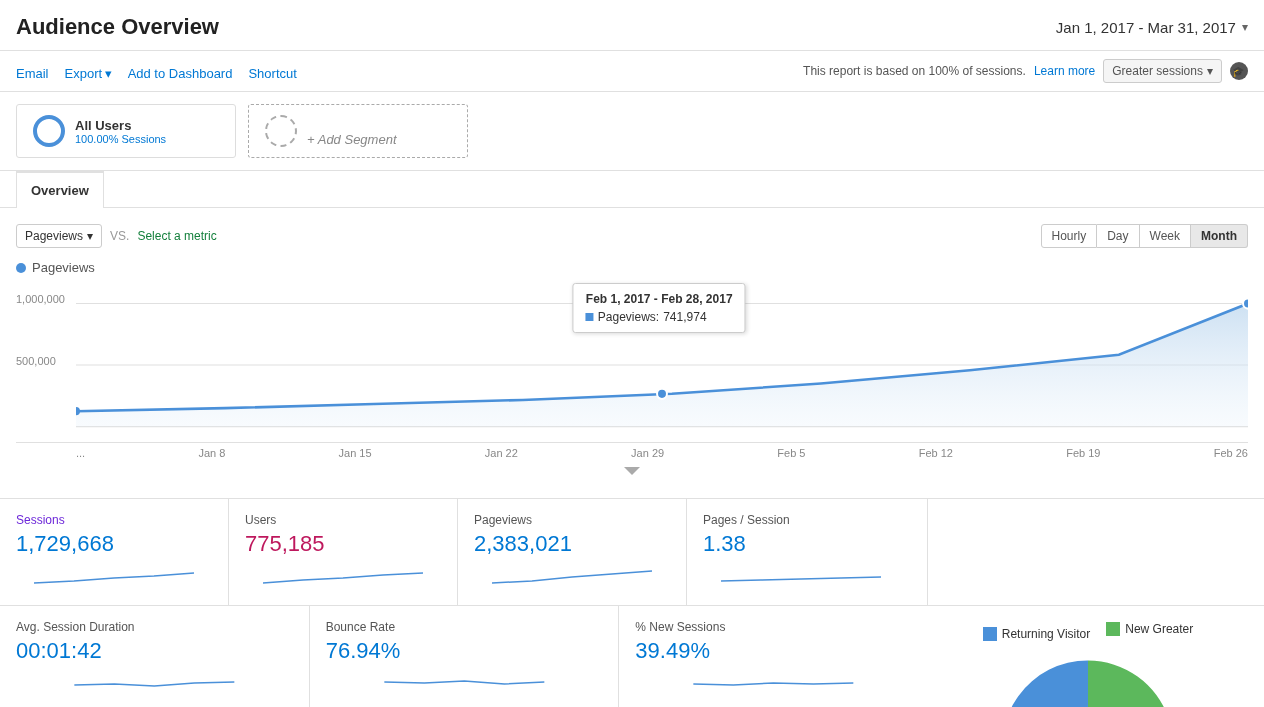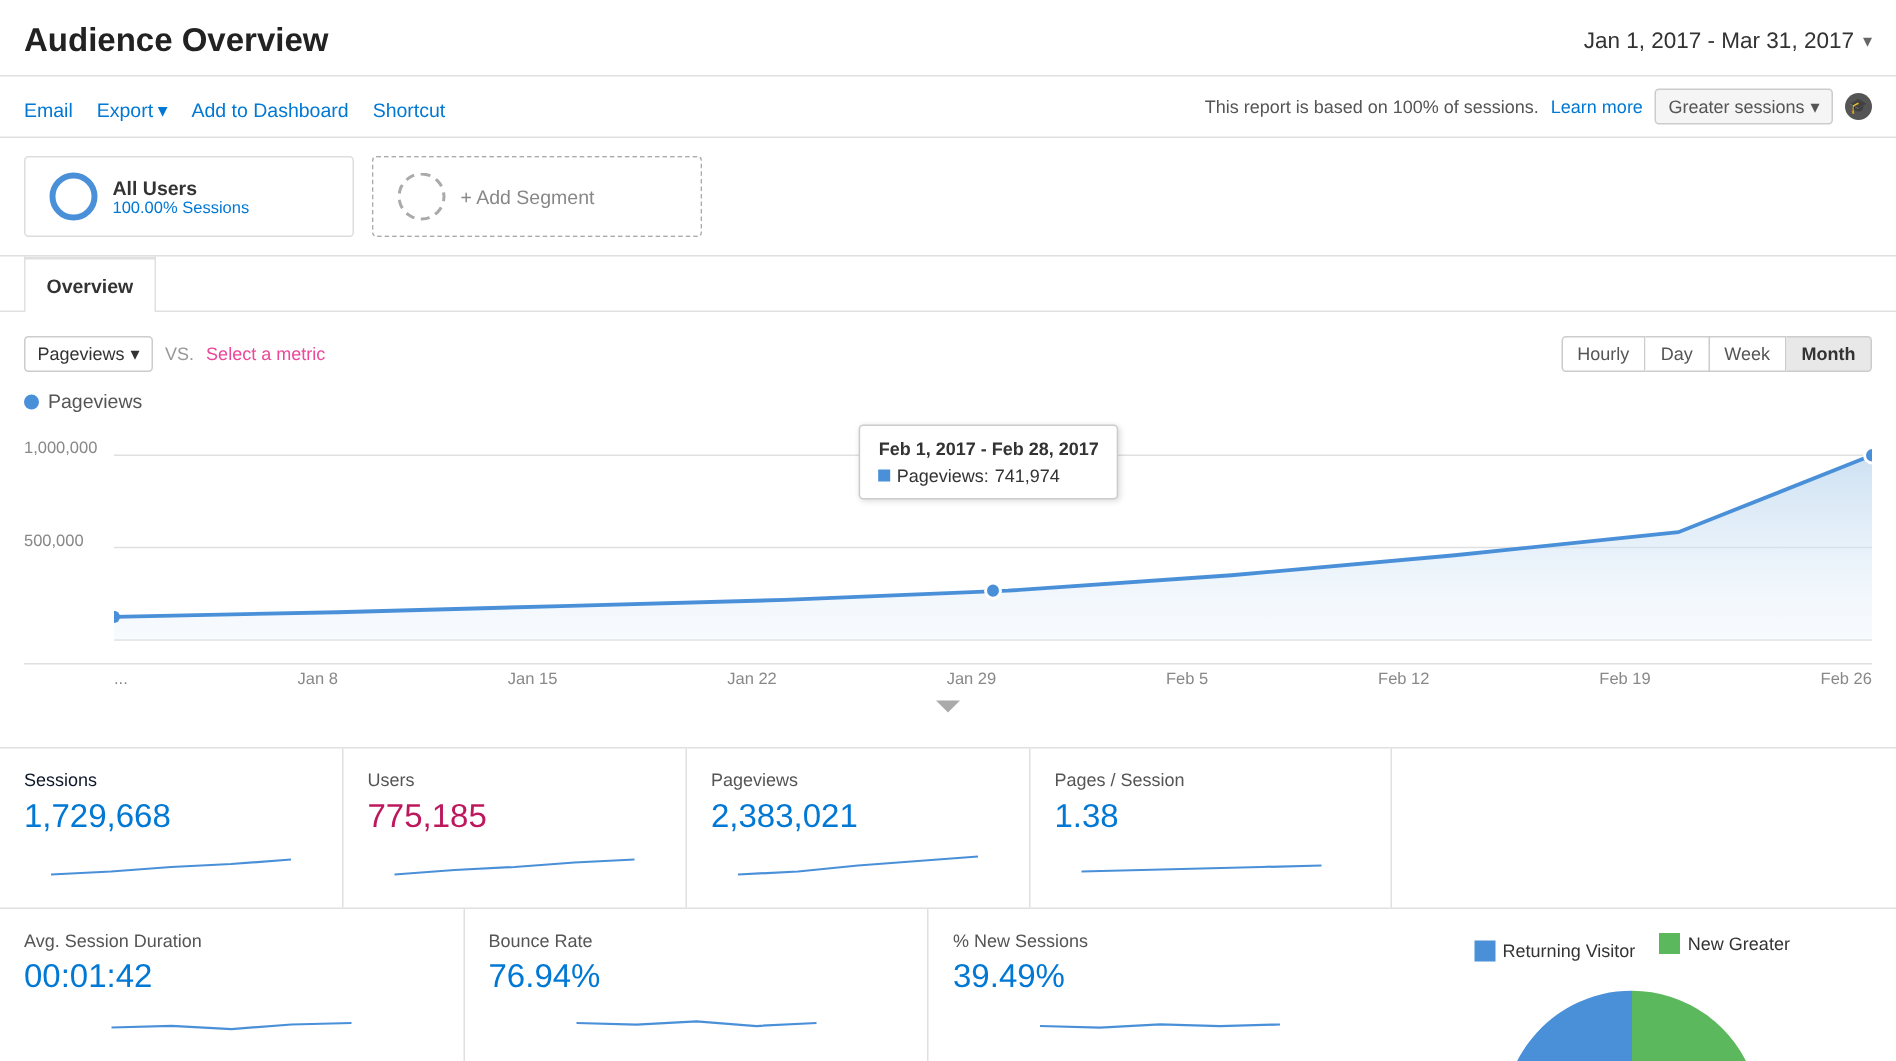--- a/index.html
+++ b/index.html
@@ -16,35 +16,35 @@
     .toolbar-btn { background: none; border: none; cursor: pointer; color: #0078d4; font-size: 13px; padding: 2px 0; }
     .toolbar-export { display: flex; align-items: center; gap: 3px; }
     .toolbar-right { display: flex; align-items: center; gap: 8px; font-size: 12px; color: #555; }
     .learn-more { color: #0078d4; cursor: pointer; text-decoration: none; }
     .precision-btn { display: flex; align-items: center; gap: 4px; border: 1px solid #ccc; border-radius: 3px; padding: 4px 8px; font-size: 12px; cursor: pointer; background: #f5f5f5; }
     .mortar-icon { background: #555; width: 18px; height: 18px; border-radius: 50%; display: inline-flex; align-items: center; justify-content: center; color: #fff; font-size: 10px; }
 
     .segments-bar { display: flex; gap: 0; padding: 12px 16px; border-bottom: 1px solid #e0e0e0; }
     .segment { display: flex; align-items: center; gap: 10px; border: 1px solid #ddd; border-radius: 3px; padding: 10px 16px; margin-right: 12px; min-width: 220px; }
     .segment-icon { width: 32px; height: 32px; border-radius: 50%; border: 4px solid #4a90d9; display: inline-block; }
-    .add-segment { border: 1px dashed #aaa; display: flex; align-items: center; gap: 10px; padding: 10px 16px; border-radius: 3px; color: #888; cursor: pointer; min-width: 220px; }
+    .add-segment { border: 1px dashed #aaa; display: flex; align-items: flex-end; gap: 10px; padding: 10px 16px; border-radius: 3px; color: #888; cursor: pointer; min-width: 220px; font-style: italic; }
     .add-segment-circle { width: 32px; height: 32px; border-radius: 50%; border: 2px dashed #aaa; display: inline-block; }
     .segment-name { font-weight: bold; font-size: 13px; }
     .segment-sub { font-size: 11px; color: #0078d4; }
 
     .tabs { padding: 0 16px; border-bottom: 1px solid #e0e0e0; }
     .tab { display: inline-block; padding: 10px 14px; border: 1px solid #e0e0e0; border-bottom: none; font-size: 13px; cursor: pointer; margin-bottom: -1px; background: #f5f5f5; color: #555; }
     .tab.active { background: #fff; color: #333; font-weight: bold; border-top: 2px solid #e0e0e0; }
 
     .chart-area { padding: 16px; }
     .chart-controls { display: flex; justify-content: space-between; align-items: center; margin-bottom: 12px; }
     .metric-selector { display: flex; align-items: center; gap: 8px; }
     .metric-btn { display: flex; align-items: center; gap: 4px; border: 1px solid #ccc; border-radius: 3px; padding: 4px 8px; font-size: 12px; cursor: pointer; background: #fff; }
     .vs-text { color: #999; font-size: 12px; }
-    .select-metric { color: #ec4899; font-size: 12px; cursor: pointer; }
+    .select-metric { color: #15803d; font-size: 12px; cursor: pointer; }
     .time-btns { display: flex; gap: 0; }
     .time-btn { border: 1px solid #ccc; padding: 4px 10px; font-size: 12px; cursor: pointer; background: #fff; color: #555; }
     .time-btn:first-child { border-radius: 3px 0 0 3px; }
     .time-btn:last-child { border-radius: 0 3px 3px 0; }
     .time-btn.active { background: #e8e8e8; font-weight: bold; color: #333; }
     .time-btn + .time-btn { border-left: none; }
 
     .chart-legend { display: flex; align-items: center; gap: 6px; margin-bottom: 8px; }
     .legend-dot { width: 10px; height: 10px; border-radius: 50%; background: #4a90d9; display: inline-block; }
     .legend-label { font-size: 13px; color: #555; }
@@ -186,21 +186,21 @@
 
   <div style="text-align:center;margin-top:4px;">
     <svg width="20" height="16" viewBox="0 0 20 16">
         <polygon points="10,12 2,4 18,4" fill="#aaa"></polygon>
       </svg>
   </div>
 </div>
 
 <div style="display:flex; padding: 0 16px 0 16px; border-top: 1px solid #e0e0e0;">
   <div style="flex:1;padding:14px 16px 14px 0;border-right:1px solid #e0e0e0;">
-    <div style="font-size:12px;color:#0f172a;margin-bottom:4px;">Sessions</div>
+    <div style="font-size:12px;color:#6d28d9;margin-bottom:4px;">Sessions</div>
     <div style="font-size:22px;color:#0078d4;font-weight:300;margin-bottom:6px;">1,729,668</div>
     <svg width="100%" height="25" viewBox="0 0 160 25">
       <polyline points="0,20 40,18 80,15 120,13 160,10" fill="none" stroke="#4a90d9" stroke-width="1.5"></polyline>
     </svg>
   </div>
   <div style="flex:1;padding:14px 16px 14px 16px;border-right:1px solid #e0e0e0;">
     <div style="font-size:12px;color:#555;margin-bottom:4px;">Users</div>
     <div style="font-size:22px;color:#be185d;font-weight:300;margin-bottom:6px;">775,185</div>
     <svg width="100%" height="25" viewBox="0 0 160 25">
       <polyline points="0,20 40,17 80,15 120,12 160,10" fill="none" stroke="#4a90d9" stroke-width="1.5"></polyline>

